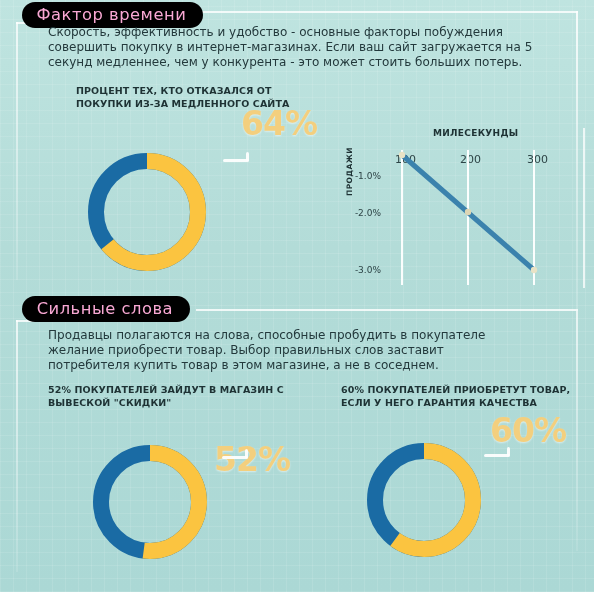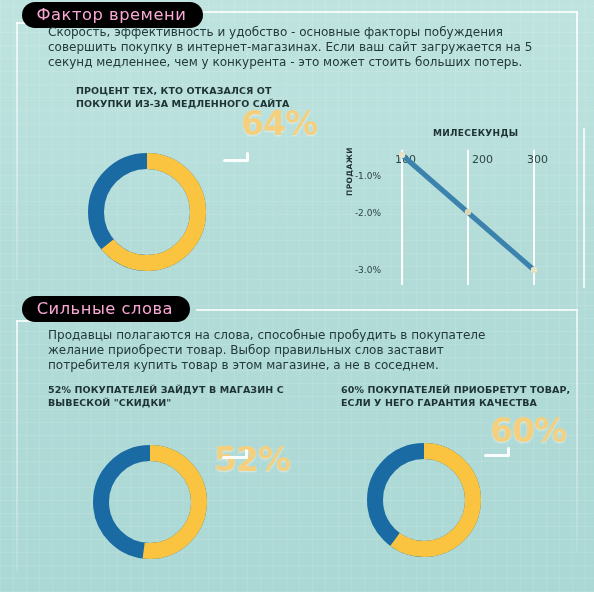--- a/index.html
+++ b/index.html
@@ -228,21 +228,21 @@
     </svg>
   </div>
   <div class="pct-label" id="pct-64">64%</div>
   <div class="pct-underline" id="ul-64"></div>
 
   <div id="linechart">
     <div class="lc-title">МИЛЕСЕКУНДЫ</div>
     <div class="ylab">ПРОДАЖИ</div>
 
     <div class="xtick" style="left:40px;">100</div>
-    <div class="xtick" style="left:105px;margin-left:12px;">200</div>
+    <div class="xtick" style="left:105px;">200</div>
     <div class="xtick" style="left:172px;">300</div>
 
     <div class="ytick" style="left:-8px; top:24px;margin-top:19px;">-1.0%</div>
     <div class="ytick" style="left:-8px; top:80px;">-2.0%</div>
     <div class="ytick" style="left:-8px; top:137px;">-3.0%</div>
 
     <div class="gridline" style="left:46px;  top:22px; height:135px;"></div>
     <div class="gridline" style="left:112px; top:22px; height:135px;"></div>
     <div class="gridline" style="left:178px; top:22px; height:135px;"></div>
     <div class="gridline" style="left:228px; top:0px;  height:160px; background:rgba(255,255,255,0.75);"></div>

